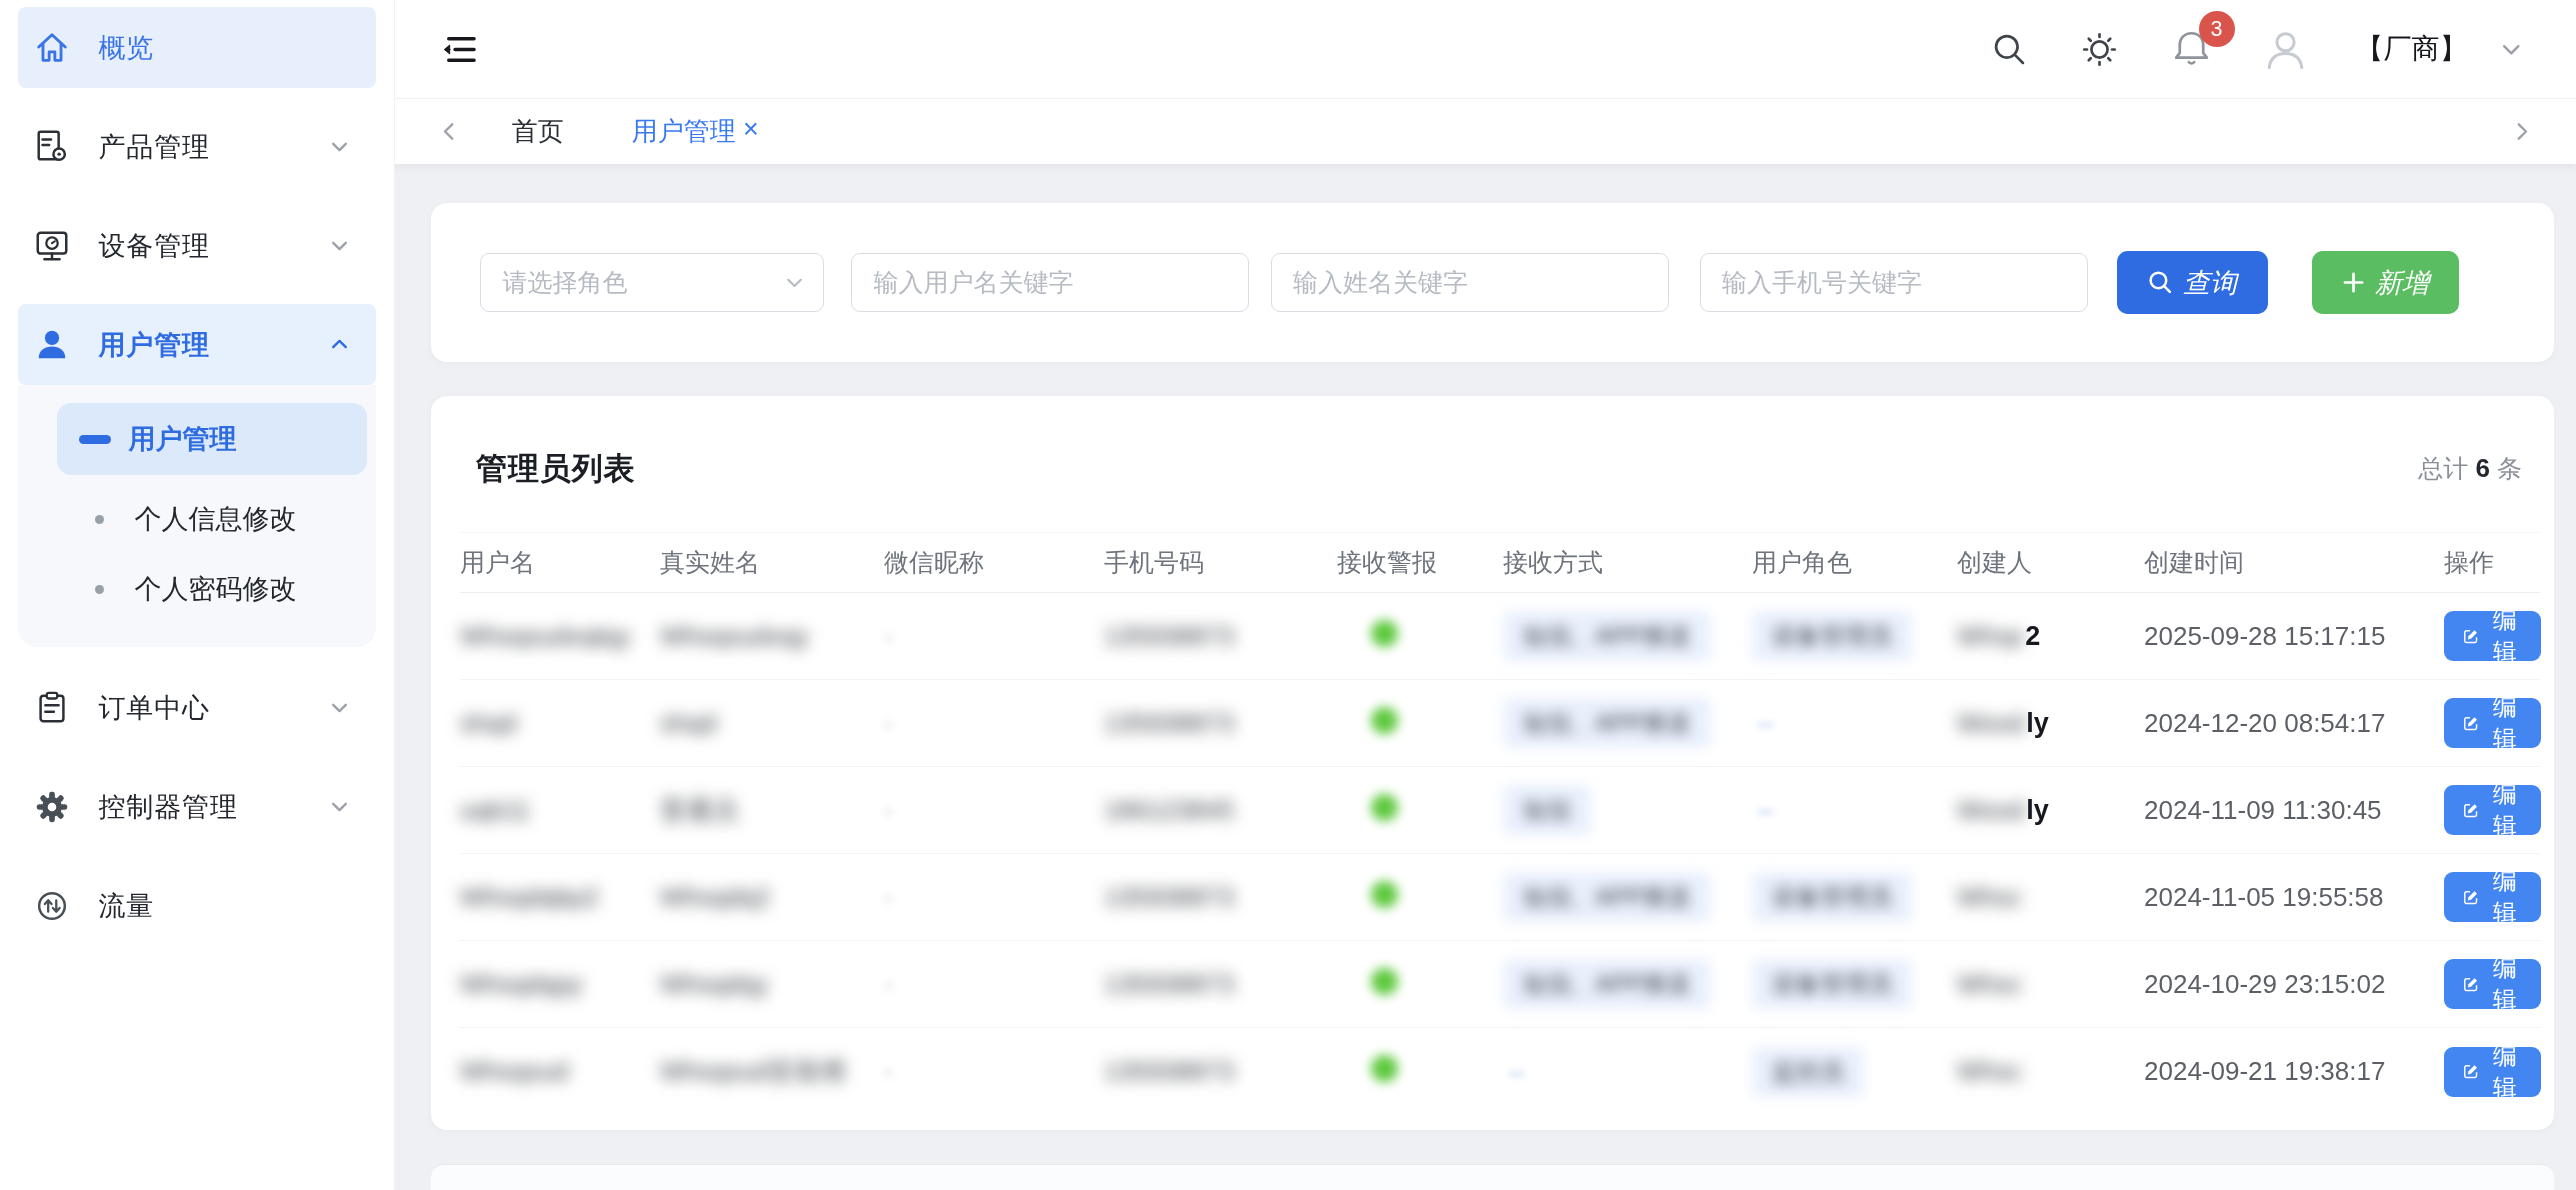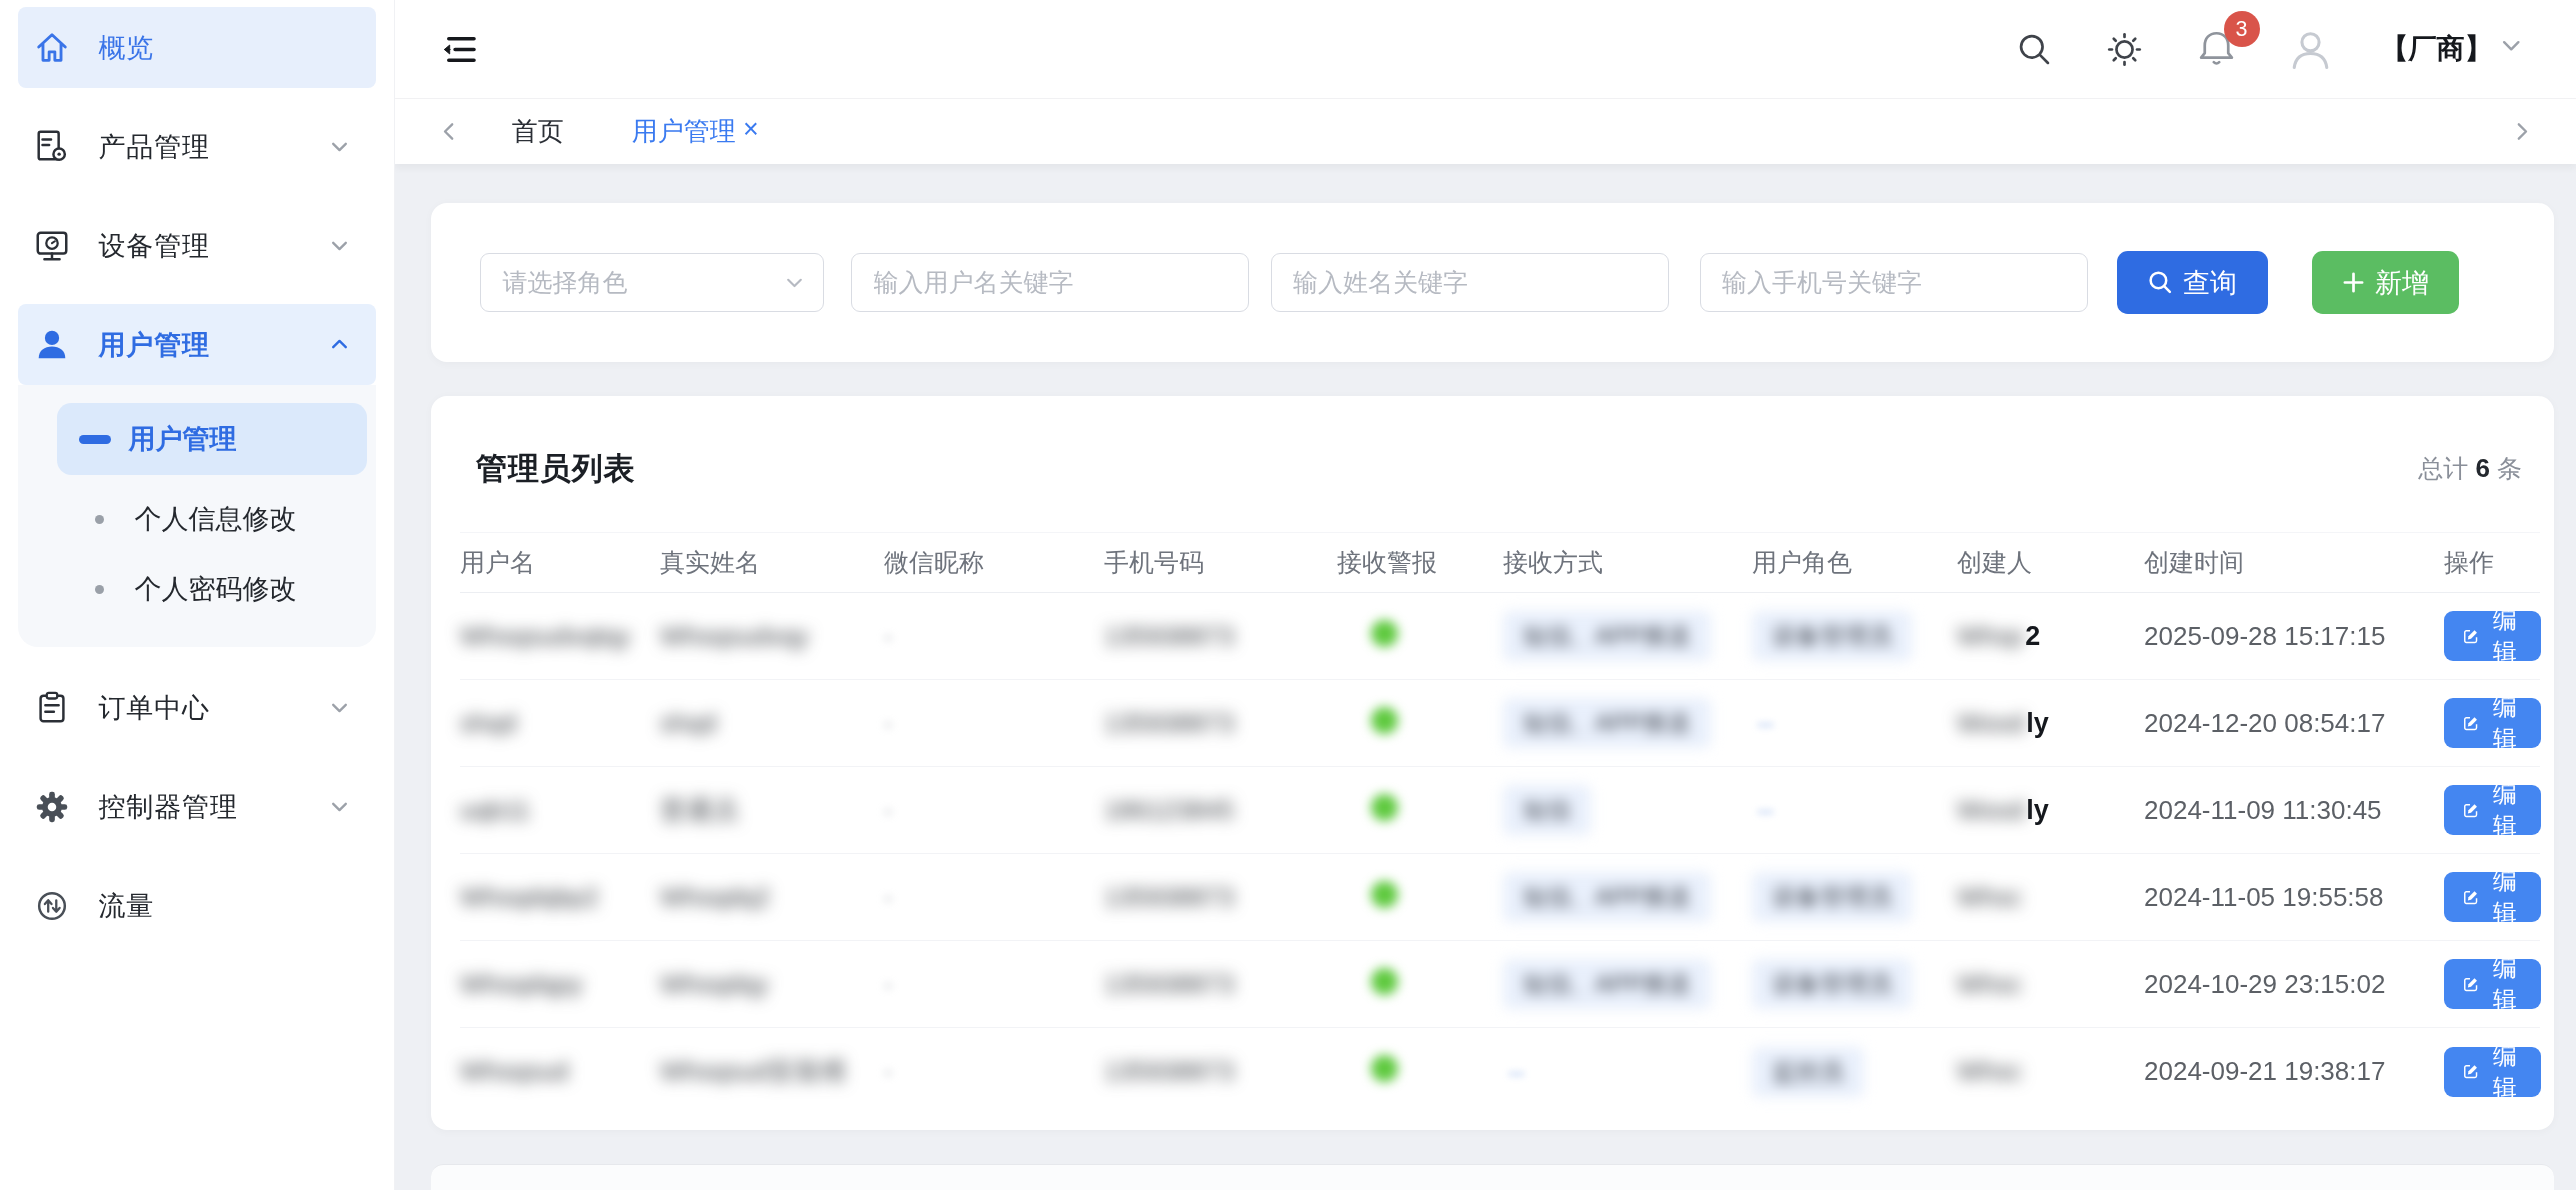--- a/index.html
+++ b/index.html
@@ -47,21 +47,21 @@
     height:99px; background:#fff; display:flex; align-items:center;
     border-bottom:1.8px solid #f2f2f4; padding:0 50px 0 43px;
   }
   .topbar .right { margin-left:auto; display:flex; align-items:center; gap:47px; }
   .icon-btn { display:flex; align-items:center; justify-content:center; cursor:pointer; position:relative; }
   .badge {
     position:absolute; top:-14.4px; right:-20px; min-width:36px; height:36px; border-radius:18px;
     background:#d9544a; color:#fff; font-size:21.5px; display:flex; align-items:center; justify-content:center;
     padding:0 5.4px;
   }
-  .org { display:flex; gap:3px; cursor:pointer;font-weight:bold; }
+  .org { display:flex; align-items:center; gap:28px; cursor:pointer; }
   .org .org-label { font-size:28px; color:#15181d; }
 
   .tabbar {
     height:65px; background:#fff; display:flex; align-items:center;
     padding:0 27px 0 27px; box-shadow:0 3.6px 7.2px rgba(30,34,40,.05); position:relative; z-index:3;
   }
   .tab-nav { color:#9ca1a9; font-size:27px; padding:0 14.4px; cursor:pointer; }
   .tab { font-size:26px; margin:0 34px; cursor:pointer; display:flex; align-items:flex-start; gap:7.2px; }
   .tab.plain { color:#2b2f36; }
   .tab.active { color:#3a7af0; }
@@ -82,20 +82,21 @@
   .select-wrap { position:relative; width:344px; }
   .select-wrap .control { width:100%; display:flex; align-items:center; color:#b6bac2; cursor:pointer; }
   .select-wrap .sel-chev { position:absolute; right:16px; top:16px; }
   .inp { width:398px; margin-left:27px; }
   .inp.second { margin-left:21.5px; }
   .inp.third { margin-left:31px; width:388px; }
   .btn {
     height:63px; border:none; border-radius:10.8px; color:#fff; font-size:27px;
     display:flex; align-items:center; justify-content:center; gap:9px; cursor:pointer;
     font-family:"Liberation Sans","DejaVu Sans",sans-serif;
+    font-style:italic;
   }
   .btn-search { width:151px; margin-left:29px; background:#2f6ce2; }
   .btn-add { width:147px; margin-left:44px; background:#5bbd62; }
 
   
   .table-card { margin-top:34px; height:734px; padding:0 13.5px 0 29px; }
   .table-head { display:flex; align-items:center; height:136px; padding:9px 18px 0 16px; }
   .table-title { font-size:31px; font-weight:bold; color:#1b1f25; letter-spacing:0.9px; }
   .table-total { margin-left:auto; font-size:25px; color:#8a8f99; }
   .table-total b { color:#24282e; margin:0 7.2px; font-size:26px; }

